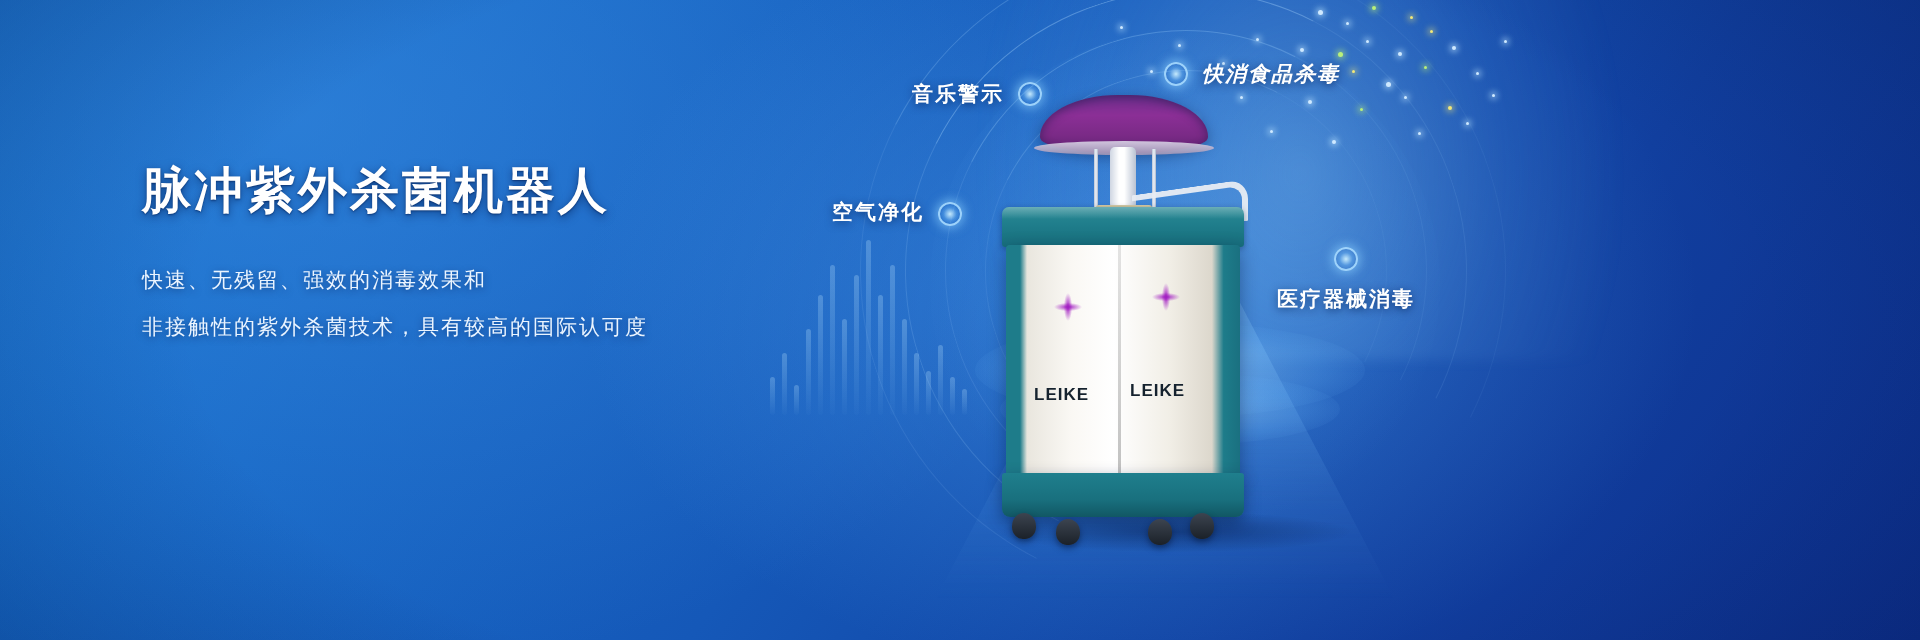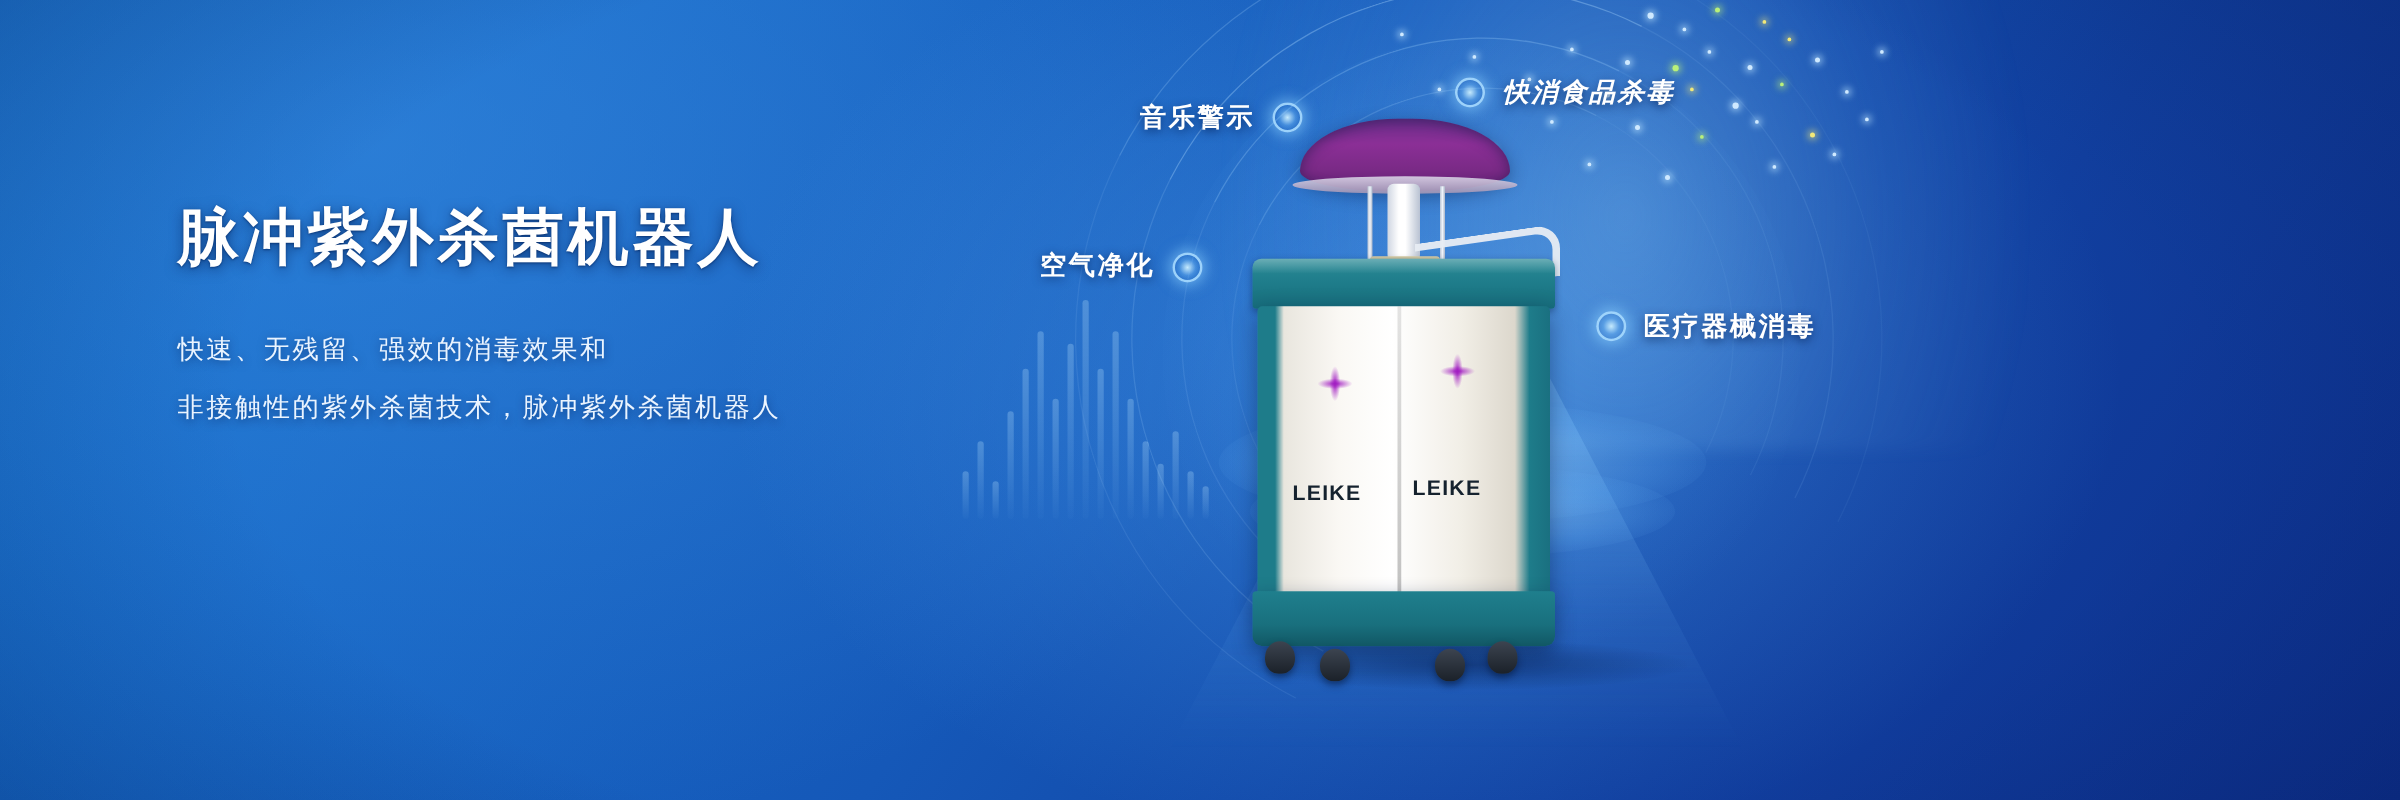--- a/index.html
+++ b/index.html
@@ -86,21 +86,21 @@
   .node{
     width:20px;height:20px;border-radius:50%;
     border:2px solid rgba(168,220,255,.9);
     background:radial-gradient(circle at 50% 50%, rgba(205,240,255,.95) 0%, rgba(120,195,255,.35) 45%, rgba(120,195,255,.06) 70%);
     box-shadow:0 0 10px 3px rgba(140,210,255,.55);
     flex:none;
   }
   .co-sewage{left:912px;top:80px;}
   .co-air{left:832px;top:198px;align-items:flex-end;}
   .co-food{left:1164px;top:60px;font-style:italic;}
-  .co-medical{left:1277px;top:247px;}
+  .co-medical{left:1277px;top:247px;flex-direction:column;}
   .co-food .node,.co-medical .node{order:-1;}
 
   
   .product{position:absolute;left:972px;top:95px;width:300px;height:420px;}
 
   
   .cone{
     position:absolute;left:935px;top:300px;width:460px;height:300px;
     background:linear-gradient(to bottom, rgba(140,205,255,.30), rgba(120,190,255,.10) 60%, rgba(120,190,255,0));
     clip-path:polygon(34% 0%, 66% 0%, 100% 100%, 0% 100%);
@@ -262,21 +262,21 @@
       <div class="dot" style="left: 1150px; top: 70px; width: 3px; height: 3px;"></div>
       <div class="dot" style="left: 1120px; top: 26px; width: 3px; height: 3px;"></div>
       <div class="dot" style="left: 1492px; top: 94px; width: 3px; height: 3px;"></div>
       <div class="dot" style="left: 1504px; top: 40px; width: 3px; height: 3px;"></div>
     </div>
 
   <div class="copy">
     <div class="headline">脉冲紫外杀菌机器人</div>
     <div class="sub-gap"></div>
     <div class="subline">快速、无残留、强效的消毒效果和</div>
-    <div class="subline sub2">非接触性的紫外杀菌技术，脉冲紫外杀菌机器人</div>
+    <div class="subline sub2">非接触性的紫外杀菌技术，具有较高的国际认可度</div>
   </div>
 
   <div class="callout co-sewage">
     <span class="txt">音乐警示</span>
     <span class="node"></span>
   </div>
 
   <div class="callout co-food">
     <span class="node"></span>
     <span class="txt">快消食品杀毒</span>

